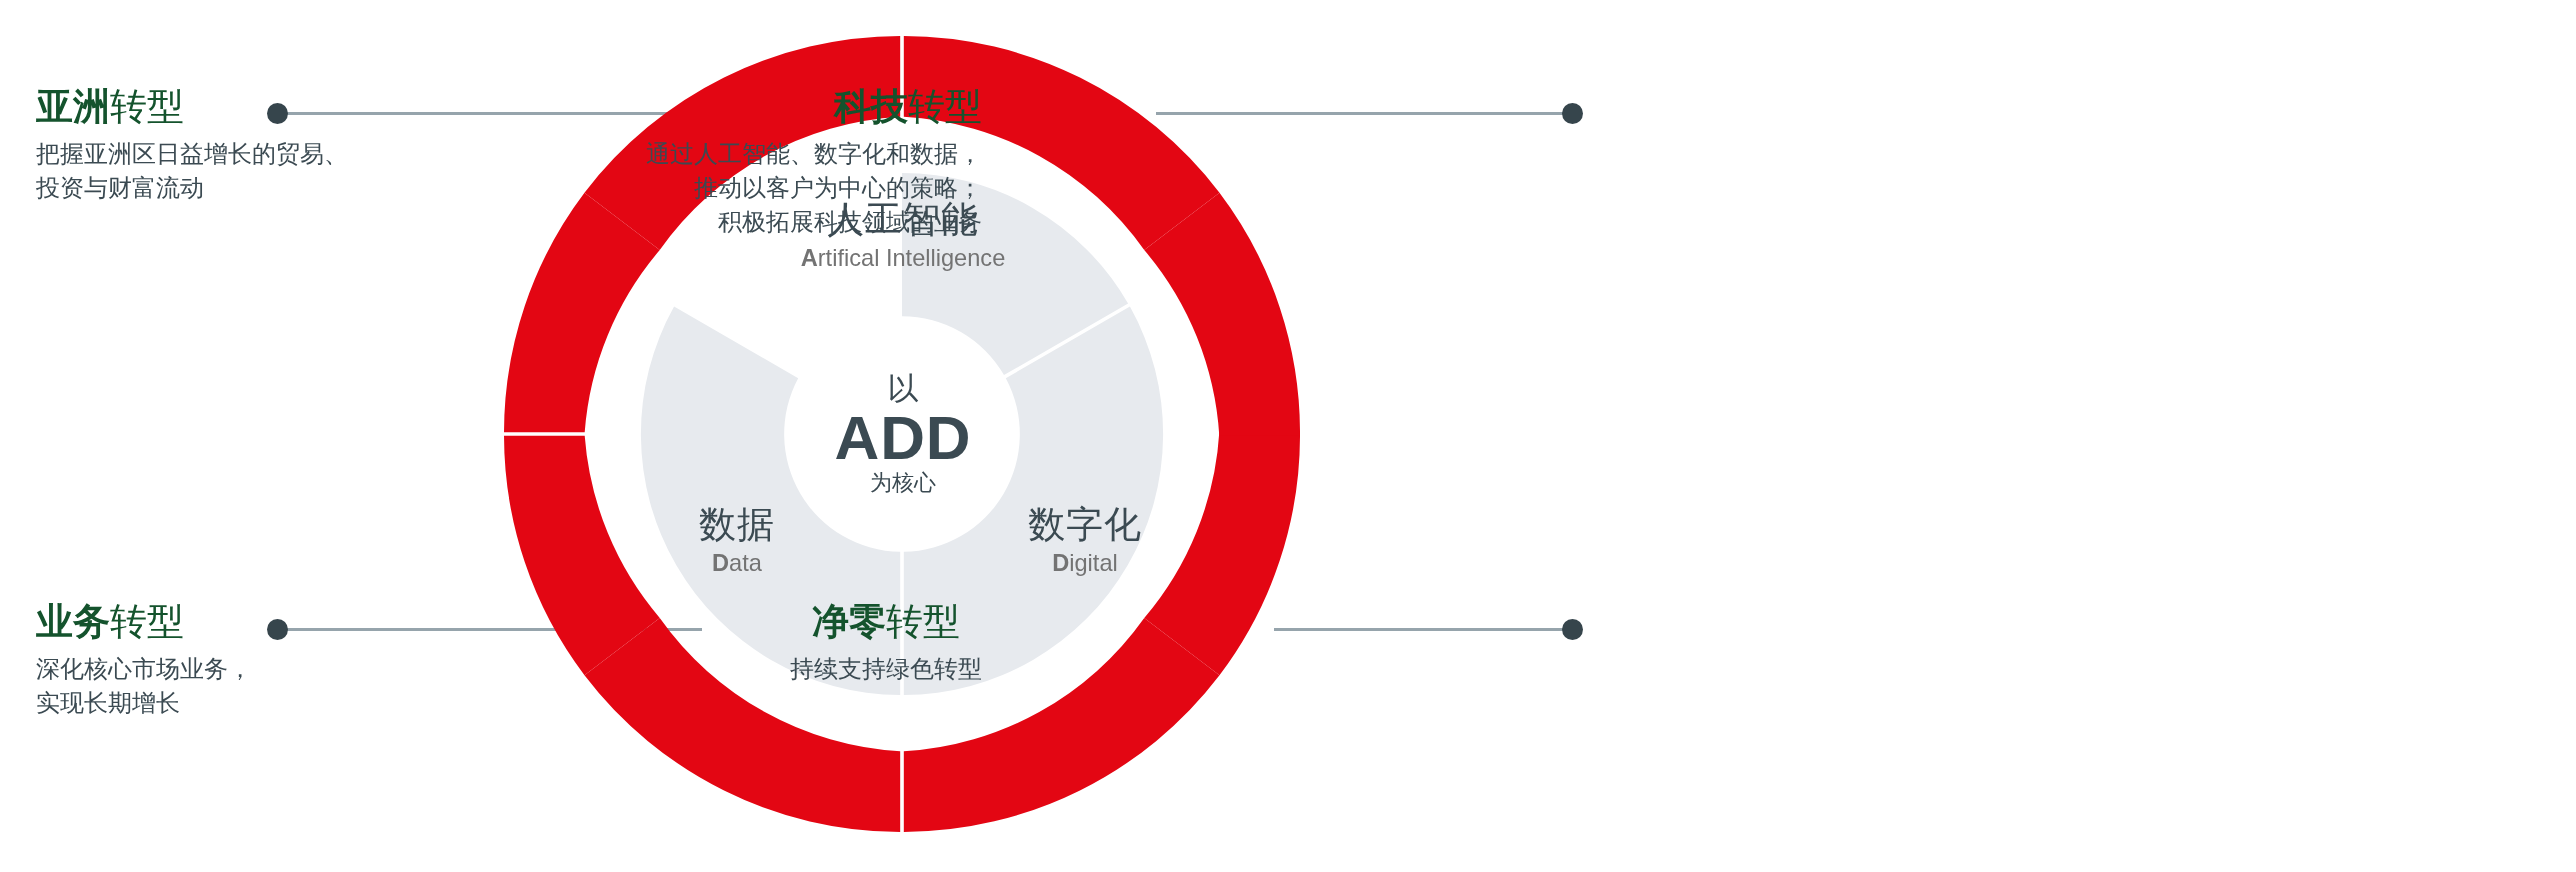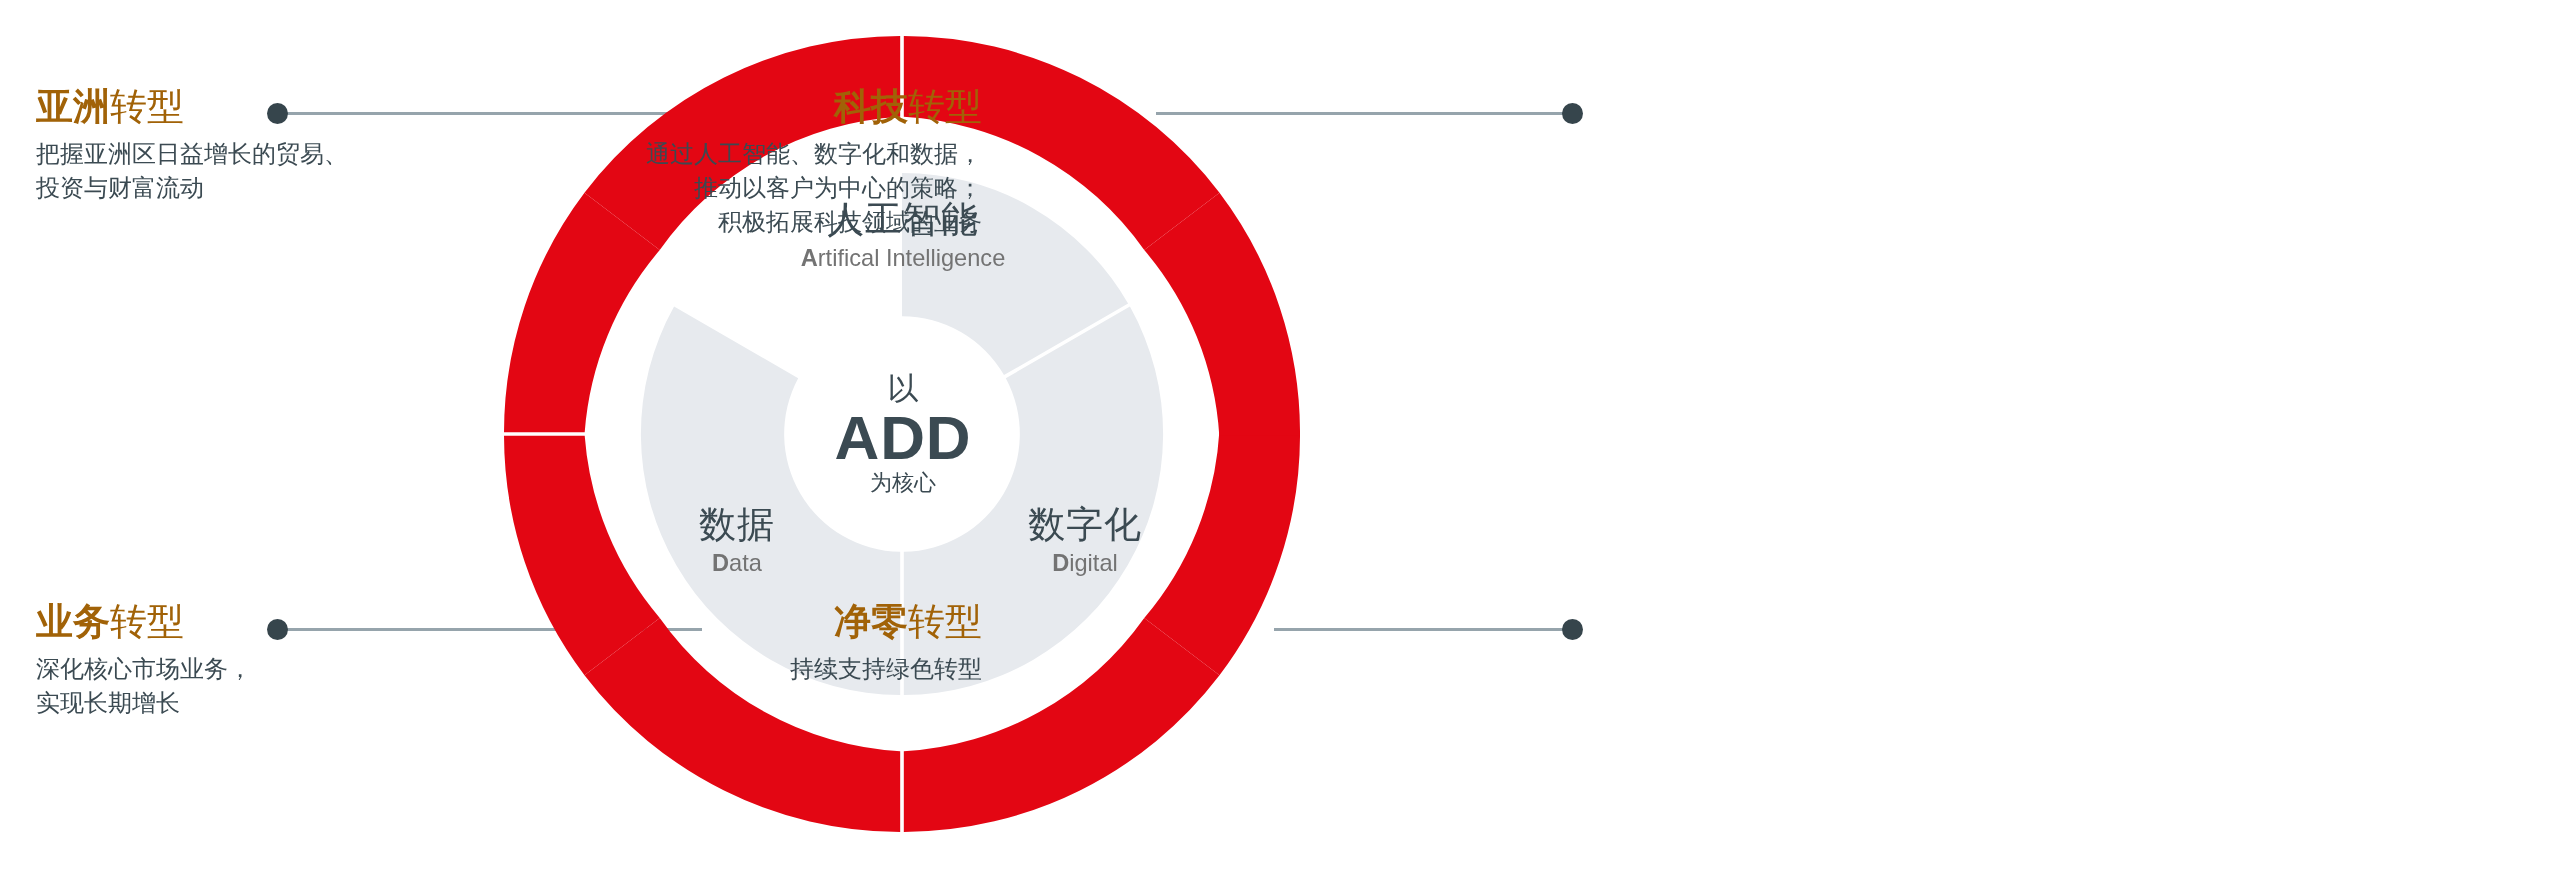--- a/index.html
+++ b/index.html
@@ -75,41 +75,41 @@
   }
   #hub .pre  { font-size: 31px; font-weight: 400; display: block; line-height: 1.1; }
   #hub .main { font-size: 62px; font-weight: 700; display: block; line-height: 1.02;
                letter-spacing: 0.9px; }
   #hub .post { font-size: 22px; font-weight: 400; display: block; line-height: 1.25; }
 
   
   .callout { position: absolute; }
   .callout .title {
     font-size: 37px;
-    color: #a16207;
+    color: #14532d;
     line-height: 1.15;
     white-space: nowrap;
   }
   .callout .title b { font-weight: 700; }
   .callout .title i { font-style: normal; font-weight: 400; }
   .callout .body {
     font-size: 24px;
     color: #3b4a52;
     line-height: 1.42;
     margin-top: 8.2px;
     white-space: nowrap;
   }
   .callout.left  { text-align: left; }
   .callout.right { text-align: right; }
 
   #callout-asia { left: 36px;  top: 86px; }
   #callout-tech { right: 2576px; }
   #callout-tech { left: auto; right: 1594px; top: 86px; text-align: right; }
   #callout-biz  { left: 36px;  top: 601px; }
-  #callout-net  { left: auto; right: 1594px; top: 601px; }
+  #callout-net  { left: auto; right: 1594px; top: 601px; text-align: center; }
 
   
   .connector {
     position: absolute;
     height: 2.7px;
     background: #96a4ac;
   }
   .dot {
     position: absolute;
     width: 21px;

